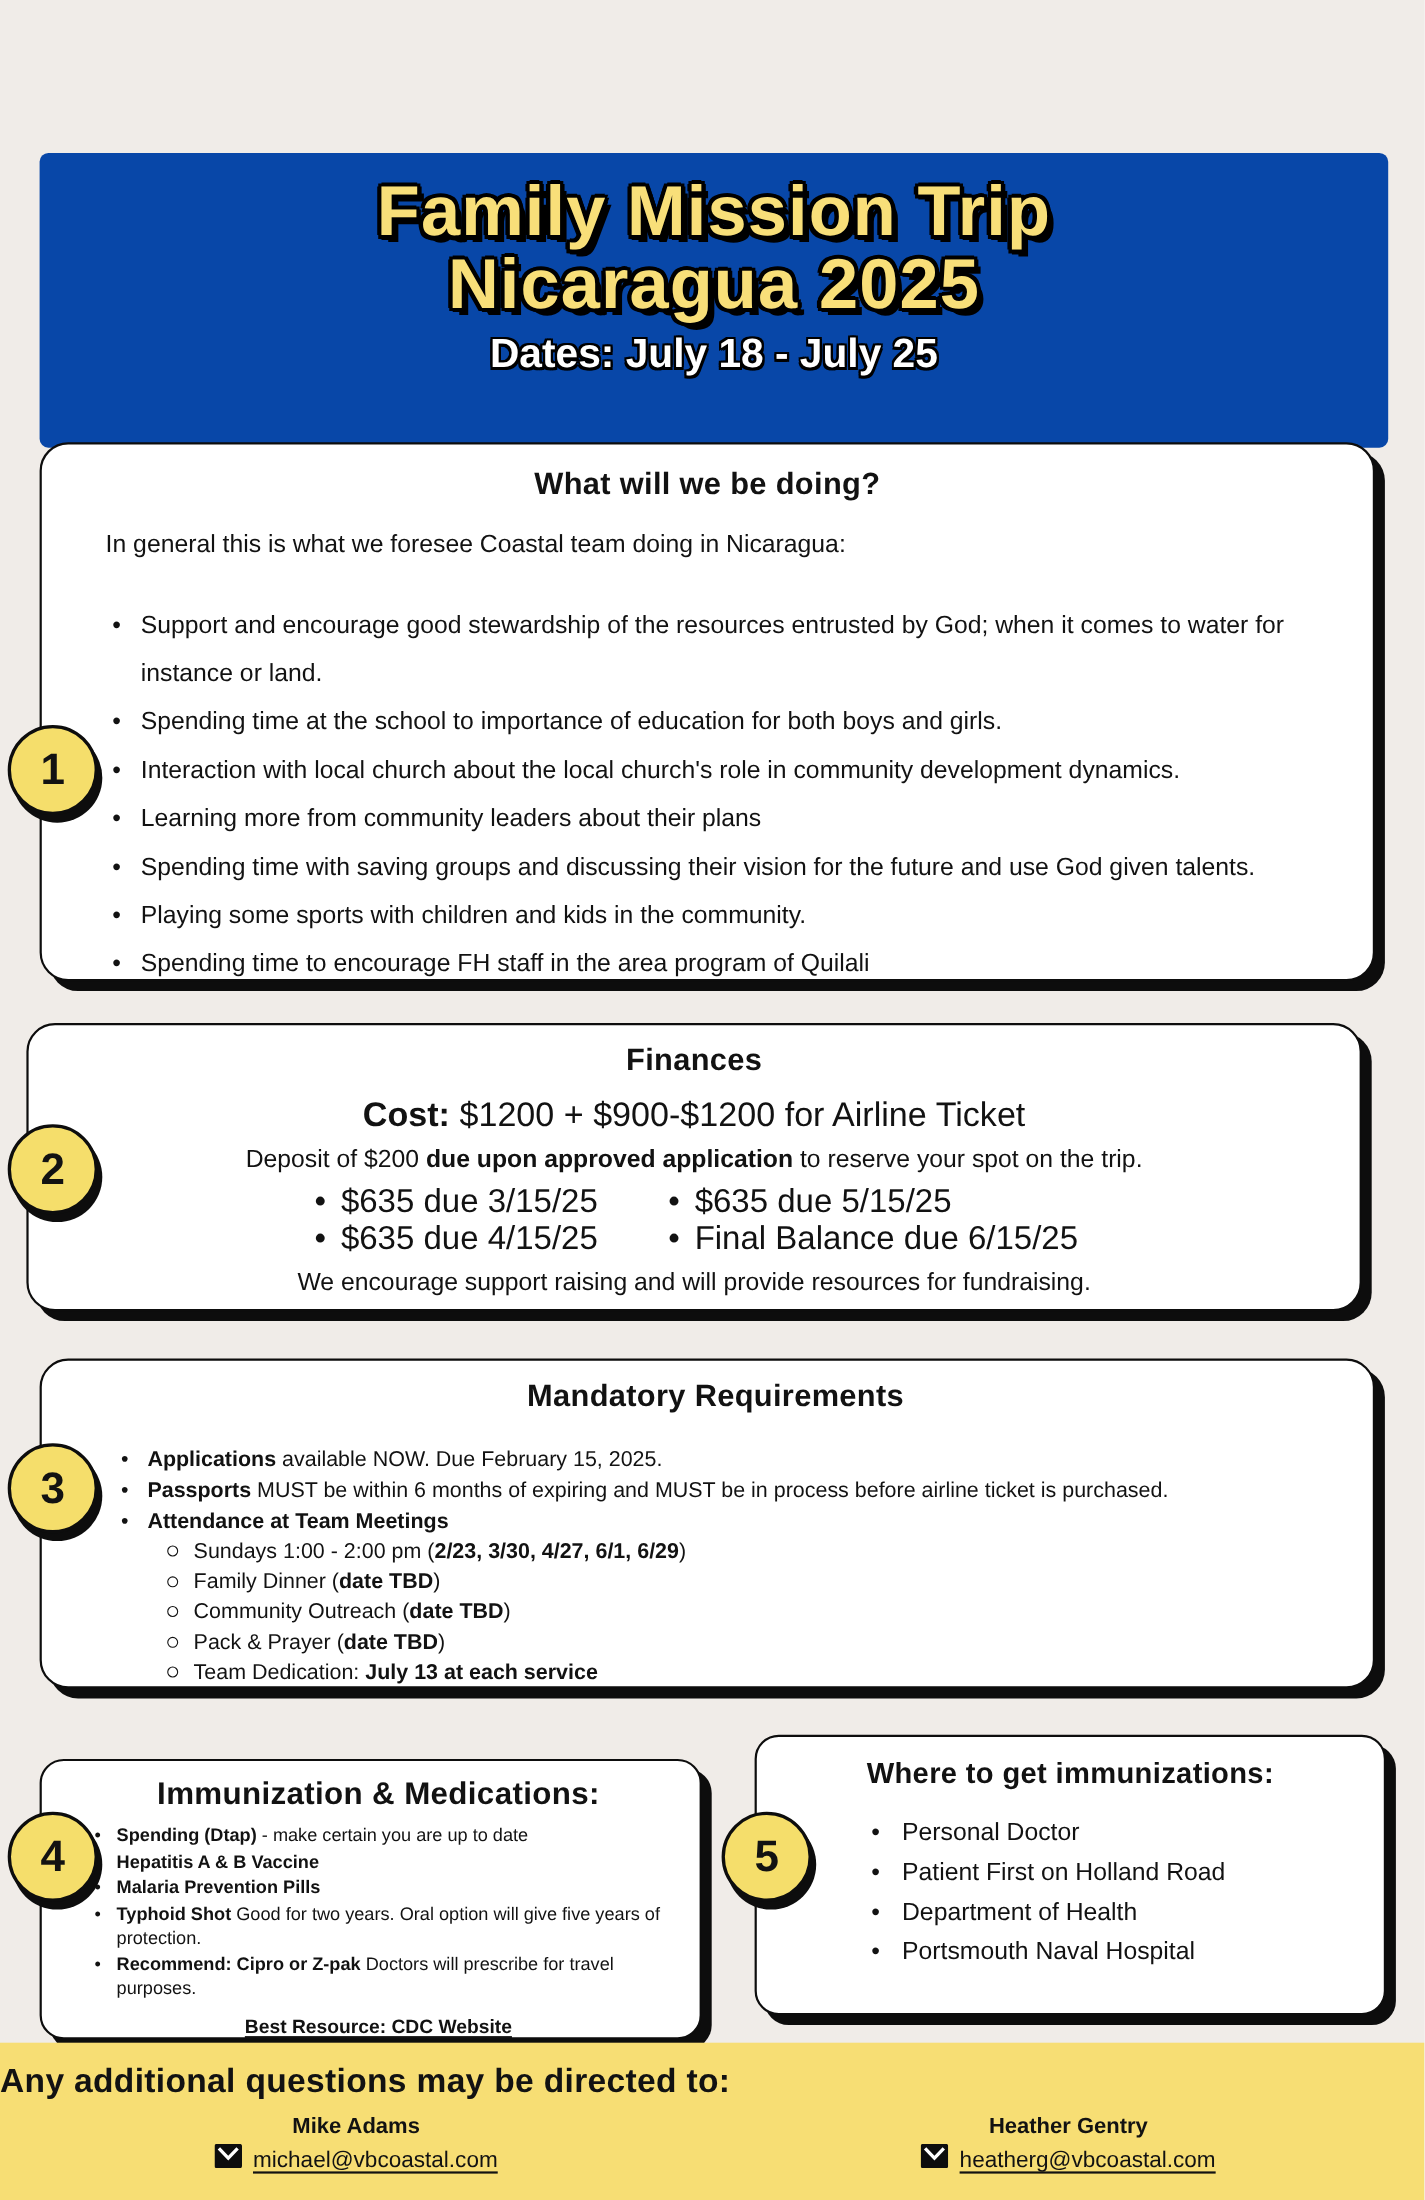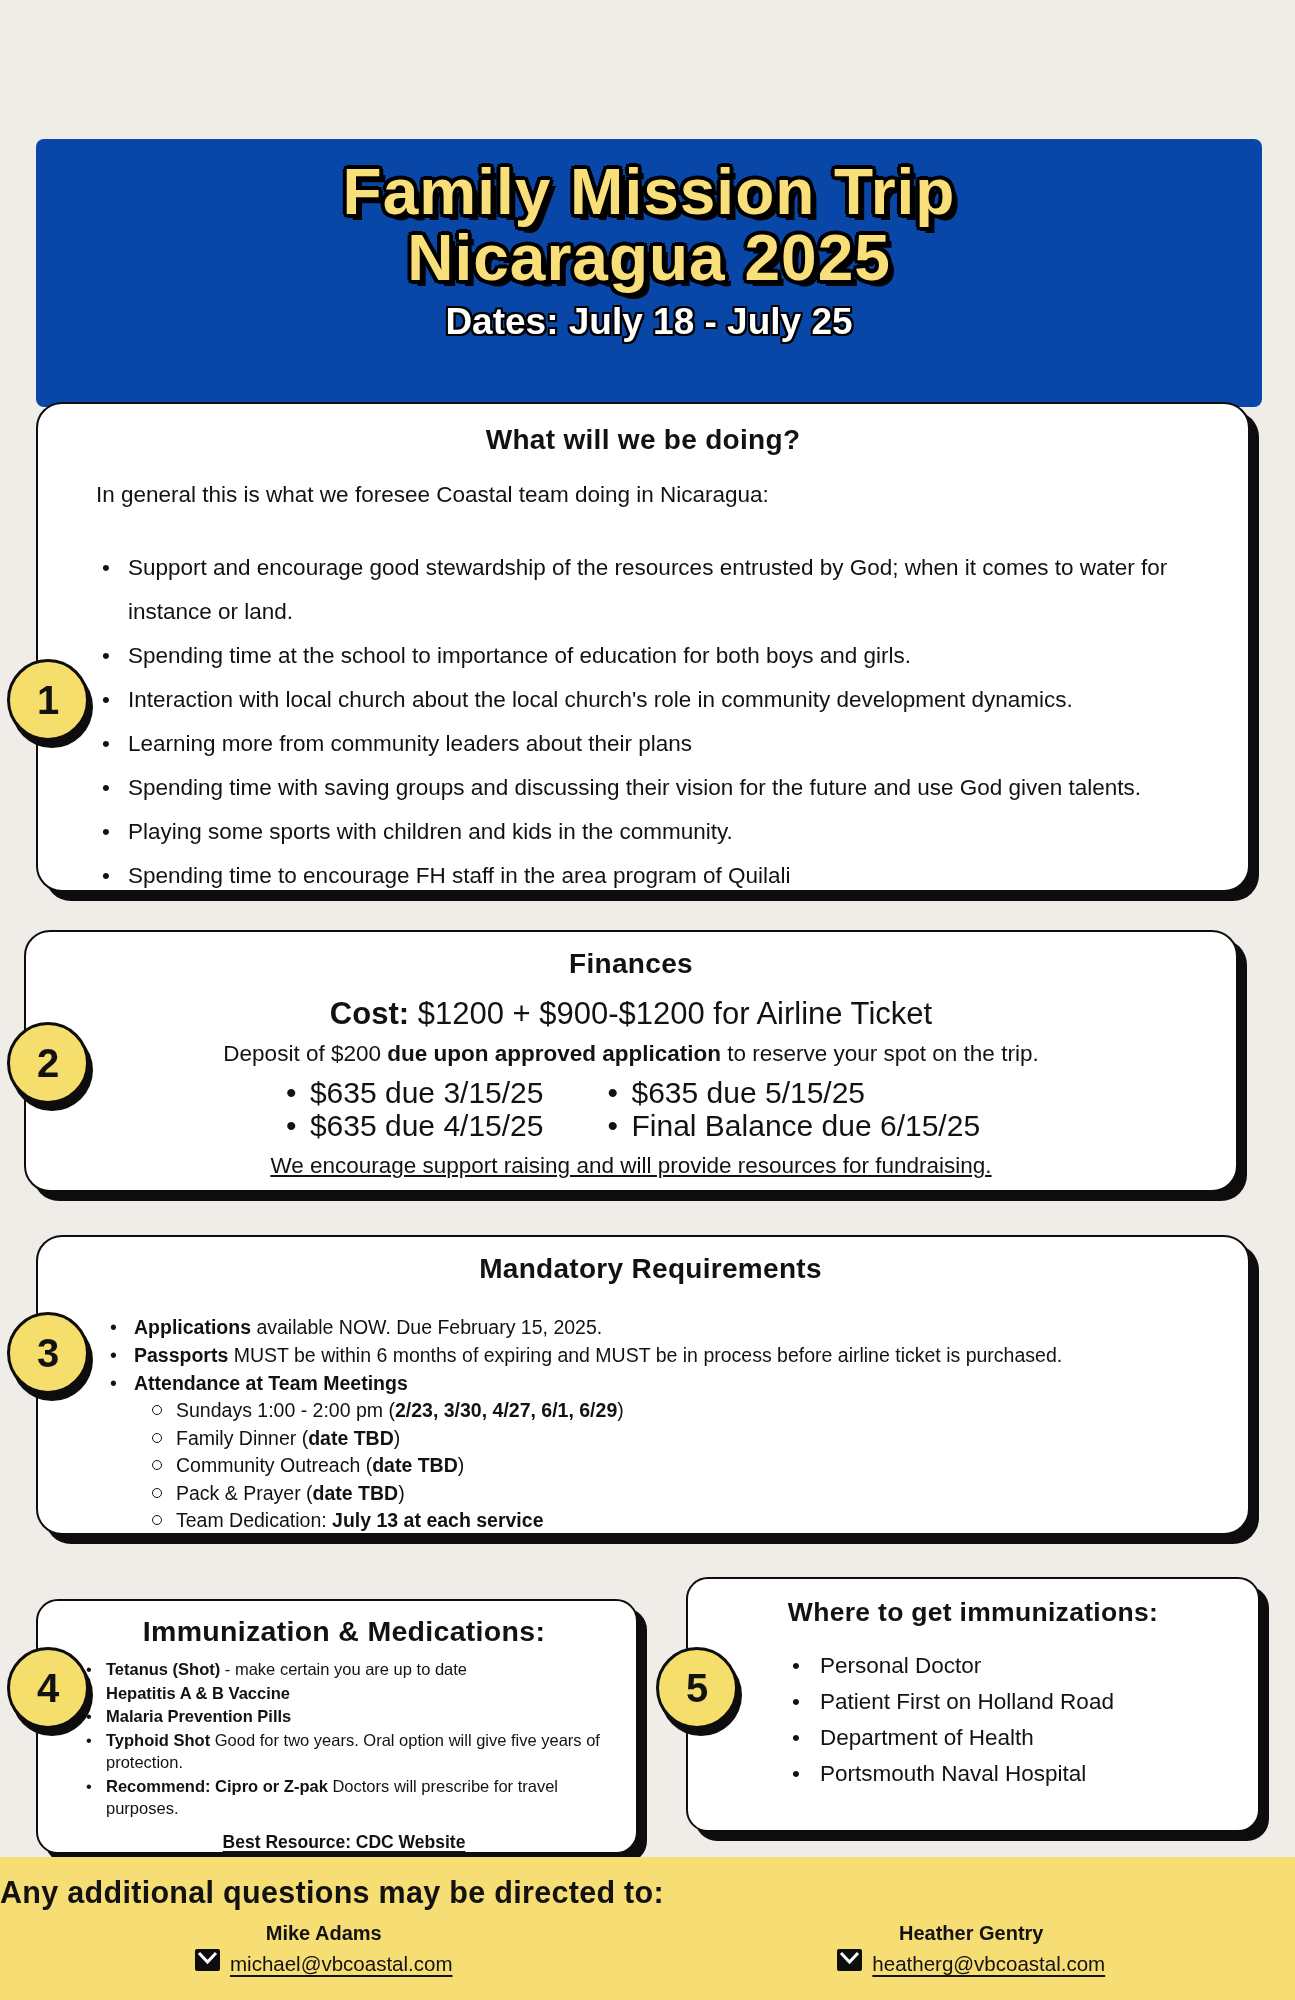--- a/index.html
+++ b/index.html
@@ -39,21 +39,21 @@
   .card2 .card-h{font-size:28px;}
   .cost-line{margin-top:16px;font-size:31px;}
   .cost-line .b{font-weight:700;}
   .deposit-line{margin-top:9px;font-size:22.5px;}
   .deposit-line .b,.li-b{font-weight:700;}
   .due-grid{display:grid;grid-auto-flow:column;grid-template-rows:repeat(2,auto);
     grid-template-columns:auto auto;column-gap:60px;row-gap:2px;
     width:fit-content;margin:10px auto 0 auto;font-size:30px;line-height:31px;text-align:left;}
   .due-grid div{position:relative;padding-left:28px;}
   .due-grid div::before{content:"\2022";position:absolute;left:4px;top:0;}
-  .fund-line{margin-top:12px;font-size:22.5px;text-decoration:underline;}
+  .fund-line{margin-top:12px;font-size:22.5px;}
 
   .card3{left:36px;top:1235px;width:1214px;height:300px;padding:16px 55px 0 70px;}
   .card3 .card-h{font-size:28px;}
   .card3 .blist{margin-top:28px;font-size:19.5px;line-height:28px;}
   .card3 .blist li{padding-left:26px;}
   .card3 .blist li::before{left:2px;}
   .sublist{list-style:none;margin-left:16px;}
   .sublist li{position:relative;padding-left:30px;line-height:27.5px;}
   .sublist li::before{content:"";position:absolute;left:6px;top:8px;width:8px;height:8px;
     border:1.7px solid var(--ink);border-radius:50%;}
@@ -152,21 +152,21 @@
           <li><span>Pack &amp; Prayer (</span><span class="li-b">date TBD</span><span>)</span></li>
           <li><span>Team Dedication: </span><span class="li-b">July 13 at each service</span><span></span></li>
         </ul>
       </li>
     </ul>
   </div>
 
   <div class="card card4">
     <div class="card-h">Immunization &amp; Medications:</div>
     <ul class="blist">
-      <li><span class="li-b">Tetanus (Shot)</span><span> - make certain you are up to date</span></li>
+      <li><span class="li-b">Spending (Dtap)</span><span> - make certain you are up to date</span></li>
       <li><span class="li-b">Hepatitis A &amp; B Vaccine</span><span></span></li>
       <li><span class="li-b">Malaria Prevention Pills</span><span></span></li>
       <li><span class="li-b">Typhoid Shot</span><span> Good for two years. Oral option will give five years of protection.</span></li>
       <li><span class="li-b">Recommend: Cipro or Z-pak</span><span> Doctors will prescribe for travel purposes.</span></li>
     </ul>
     <div class="resource-line">Best Resource: CDC Website</div>
   </div>
 
   <div class="card card5">
     <div class="card-h">Where to get immunizations:</div>

